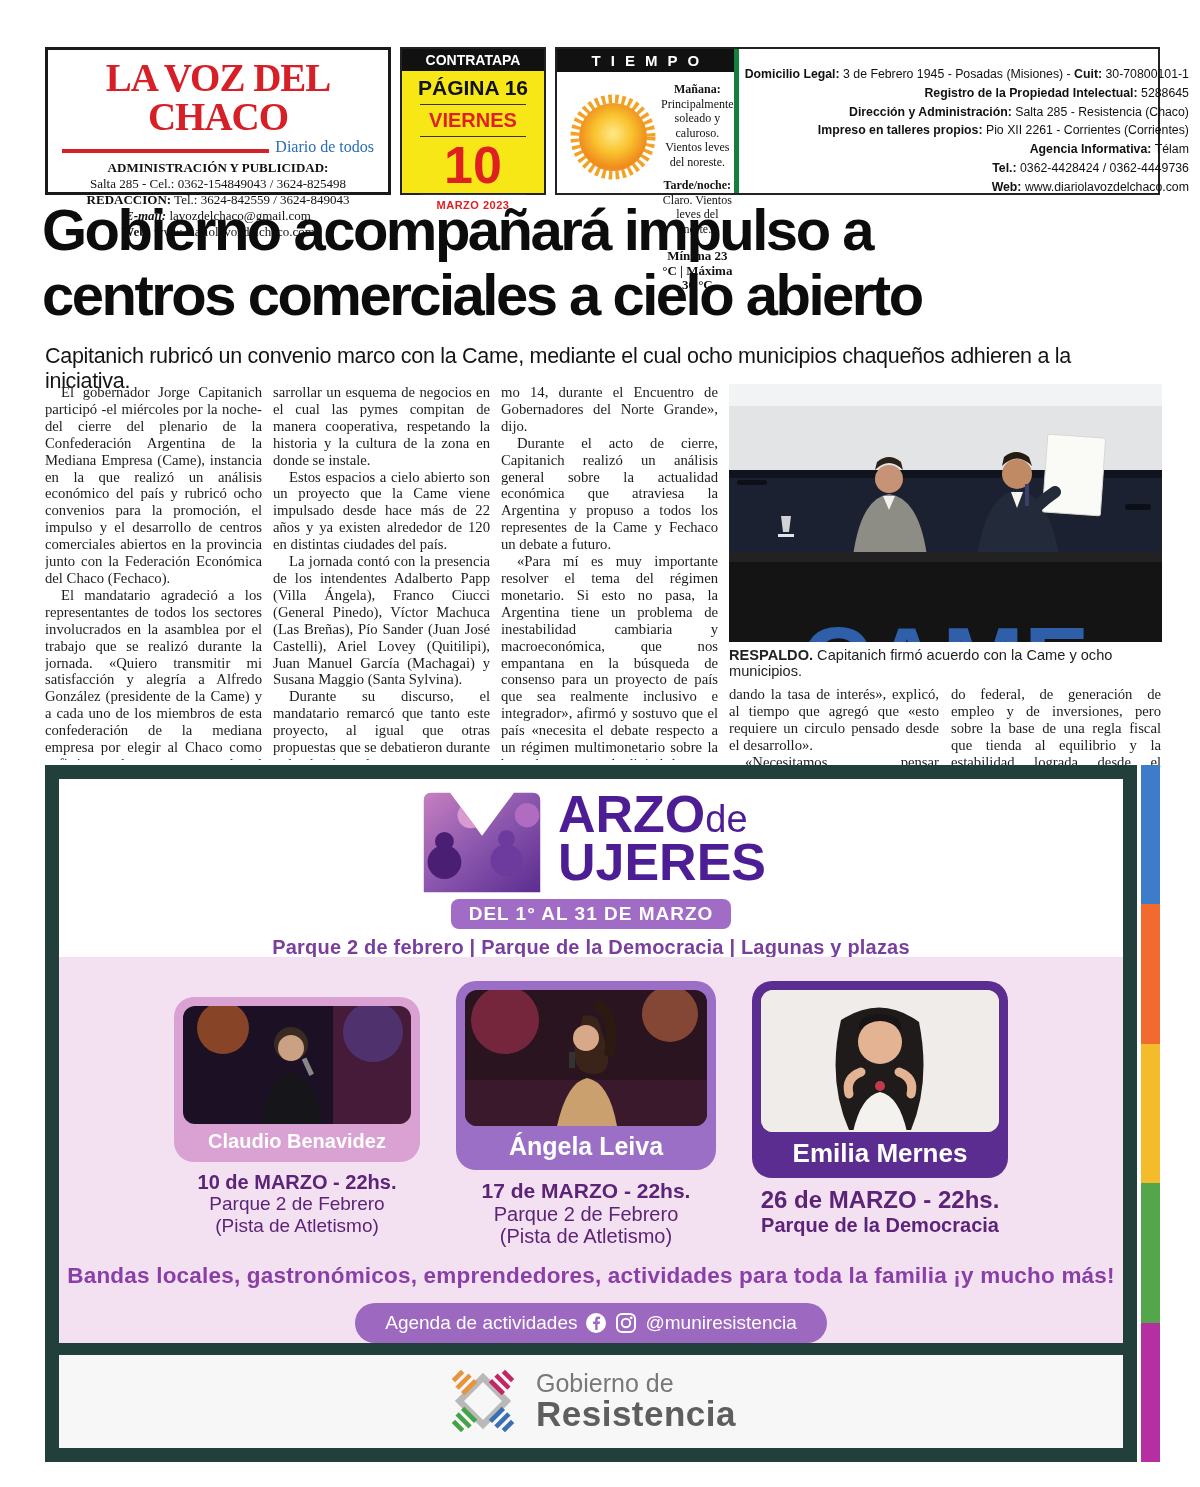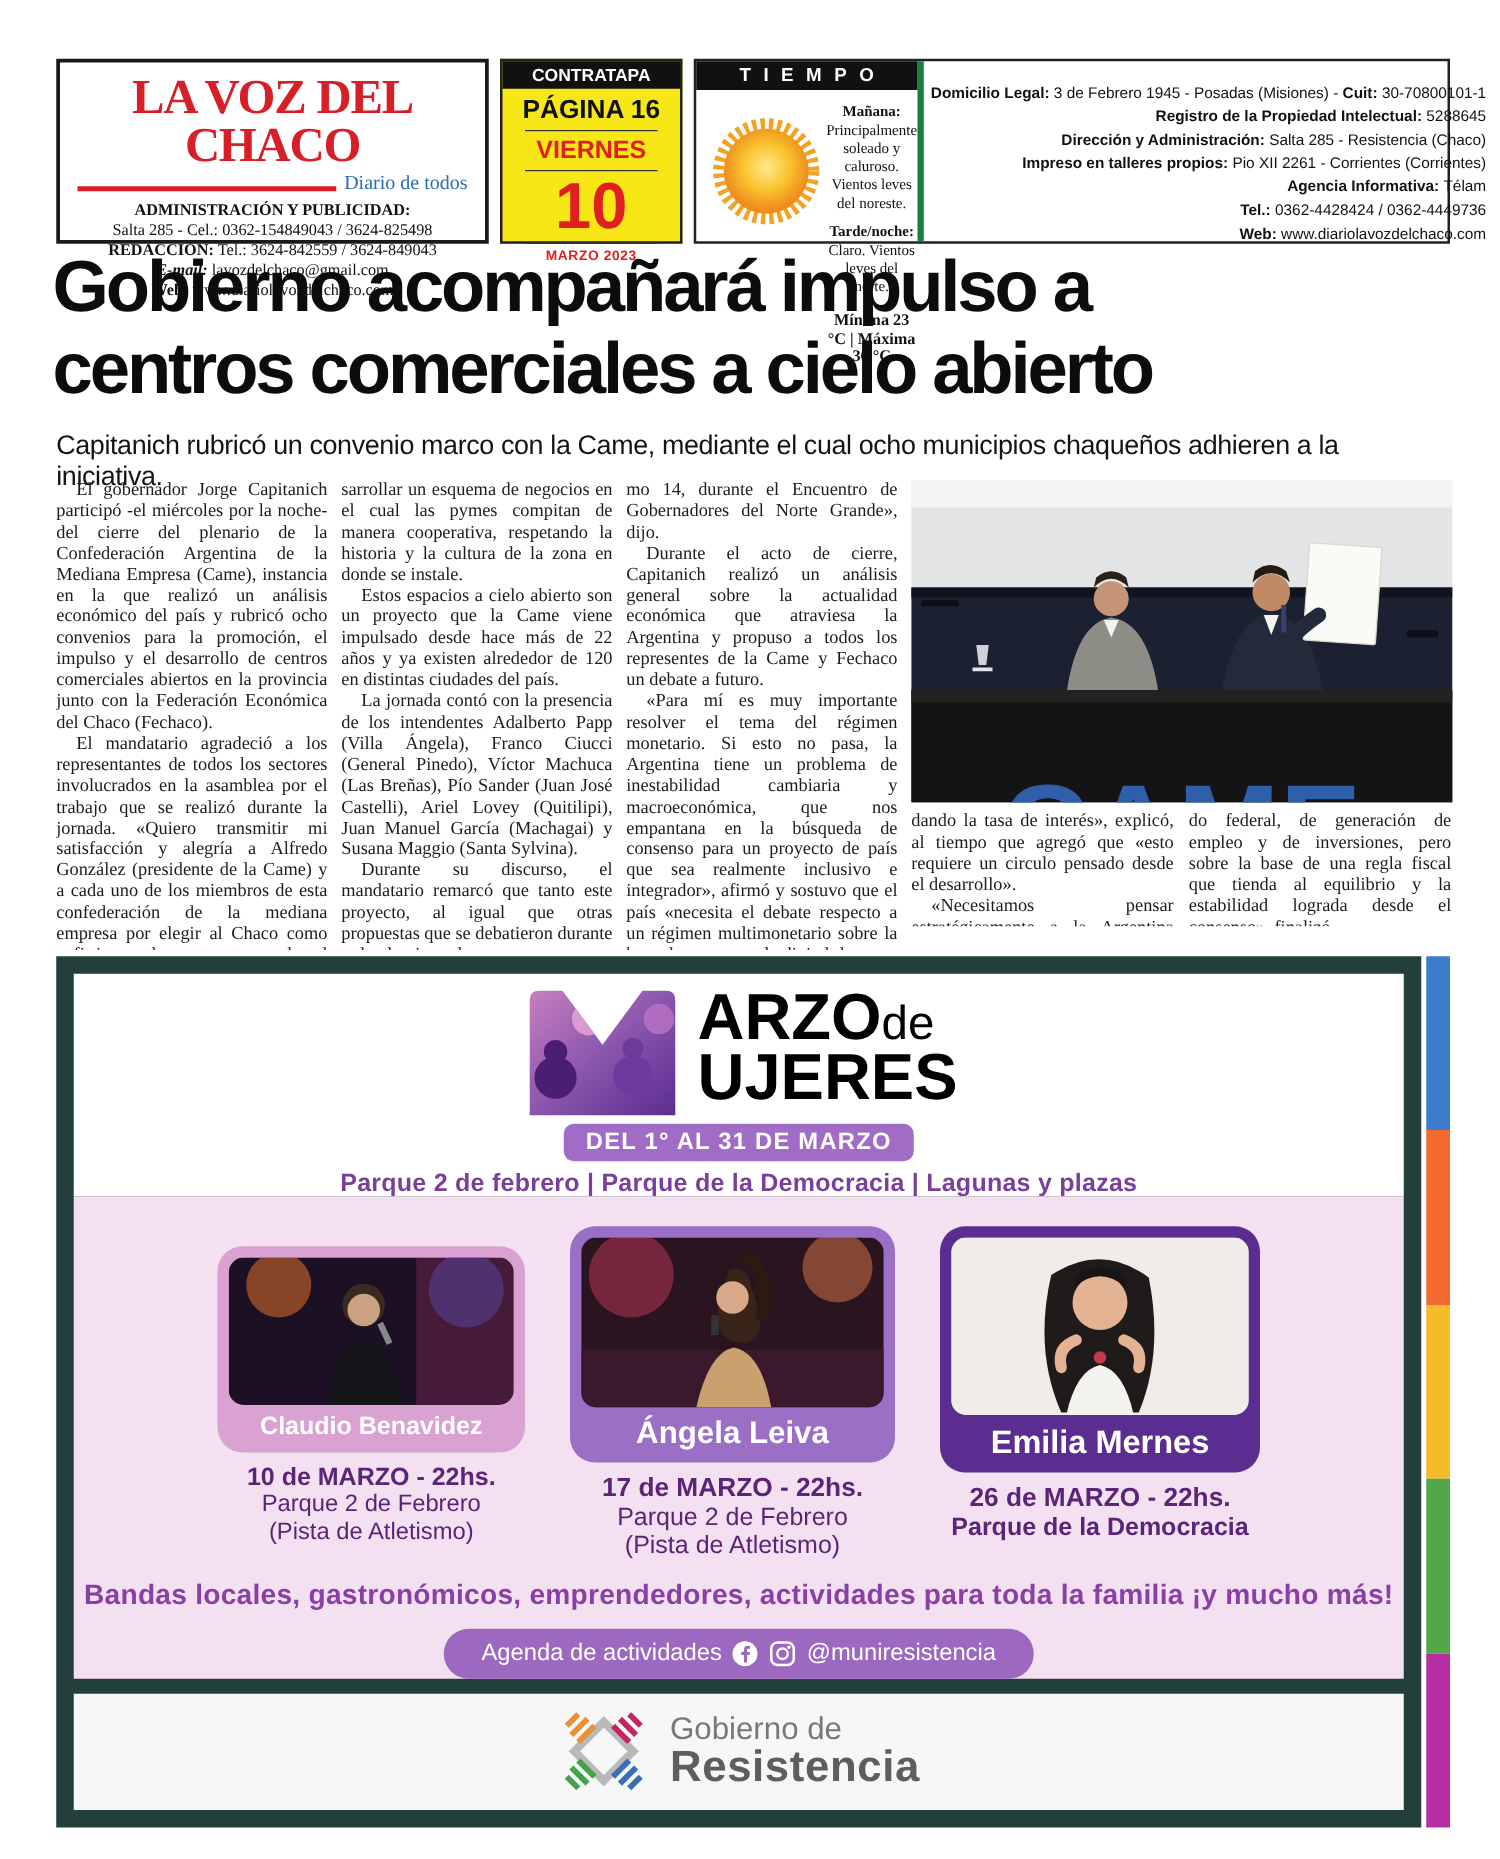--- a/index.html
+++ b/index.html
@@ -192,20 +192,21 @@
 
       <path d="M52,132 l10,0 l-2,16 l-6,0 z" fill="#eef2f5" opacity="0.85"></path>
       <rect x="49" y="150" width="16" height="3" fill="#dfe5ea"></rect>
       <rect x="8" y="96" width="30" height="5" rx="2" fill="#0c0f16"></rect>
       <rect x="396" y="120" width="26" height="6" rx="3" fill="#0c0f16"></rect>
 
       <rect x="0" y="168" width="433" height="90" fill="#141414"></rect>
       <rect x="0" y="168" width="433" height="10" fill="#222222"></rect>
       <text x="216" y="312" text-anchor="middle" font-family="Liberation Sans, sans-serif" font-weight="bold" font-size="98" fill="#2e5fa8">CAME</text>
     </svg>
+    <div class="caption"><span class="b">RESPALDO.</span><span> Capitanich firmó acuerdo con la Came y ocho municipios.</span></div>
     <div class="mini-cols">
       <div class="mini-col">
           <p class="cont">dando la tasa de interés», explicó, al tiempo que agregó que «esto requiere un circulo pensado desde el desarrollo».</p>
           <p>«Necesitamos pensar estratégicamente a la Argentina desde un senti-</p>
         </div>
       <div class="mini-col">
           <p class="cont">do federal, de generación de empleo y de inversiones, pero sobre la base de una regla fiscal que tienda al equilibrio y la estabilidad lograda desde el consenso», finalizó.</p>
         </div>
     </div>
   </div>
@@ -228,21 +229,21 @@
         <path d="M8,112 L8,14 Q8,6 16,6 L36,6 L70,52 L104,6 L124,6 Q132,6 132,14 L132,112 Z" fill="url(#mg)"></path>
         <g clip-path="url(#mclip)">
           <circle cx="30" cy="80" r="18" fill="#4a1f73"></circle>
           <circle cx="30" cy="58" r="10" fill="#4a1f73"></circle>
           <circle cx="58" cy="30" r="14" fill="#d89ad0"></circle>
           <circle cx="96" cy="78" r="17" fill="#6d3a9e"></circle>
           <circle cx="96" cy="55" r="9" fill="#6d3a9e"></circle>
           <circle cx="118" cy="30" r="13" fill="#b06cc0"></circle>
         </g>
       </svg>
-      <div class="logo-text" style="color: #000000;">
+      <div class="logo-text" style="color: #4c1d95;">
         <div><span class="logo-l1">ARZO</span><span class="logo-de">de</span></div>
         <div class="logo-l2">UJERES</div>
       </div>
     </div>
     <div class="dates-pill" style="background: rgb(160, 108, 198);">DEL 1° AL 31 DE MARZO</div>
     <div class="venues" style="color: rgb(122, 63, 157);">Parque 2 de febrero | Parque de la Democracia | Lagunas y plazas</div>
   </div>
 
   <div class="ad-pink" style="background: rgb(243, 225, 241);">
     <div class="cards-row">
@@ -299,21 +300,21 @@
             <circle cx="119" cy="52" r="22" fill="#e3b394"></circle>
             <path d="M98,40 q21,-18 42,0 q2,-16 -21,-16 q-23,0 -21,16 z" fill="#191514"></path>
             <path d="M92,142 q8,-36 27,-40 q19,4 27,40 z" fill="#f4f2ef"></path>
             <path d="M138,82 q16,6 12,22" stroke="#e3b394" stroke-width="9" fill="none" stroke-linecap="round"></path>
             <path d="M100,82 q-16,6 -12,22" stroke="#e3b394" stroke-width="9" fill="none" stroke-linecap="round"></path>
             <circle cx="119" cy="96" r="5" fill="#c03a4a"></circle>
           </svg>
           <div class="card-name" style="font-size:26px">Emilia Mernes</div>
         </div>
         <div class="card-dates" style="color: rgb(92, 36, 120);">
-          <div class="card-date" style="font-size:21px">26 de MARZO - 22hs.</div>
+          <div class="card-date" style="font-size:24px">26 de MARZO - 22hs.</div>
           <div class="card-date" style="font-size:20px">Parque de la Democracia</div>
           <div style="font-size:20px"></div>
         </div>
       </div>
     </div>
 
     <div class="tagline" style="color: rgb(138, 63, 168);">Bandas locales, gastronómicos, emprendedores, actividades para toda la familia ¡y mucho más!</div>
 
     <div class="agenda-pill" style="background: rgb(157, 104, 192);">
       <span>Agenda de actividades</span>

